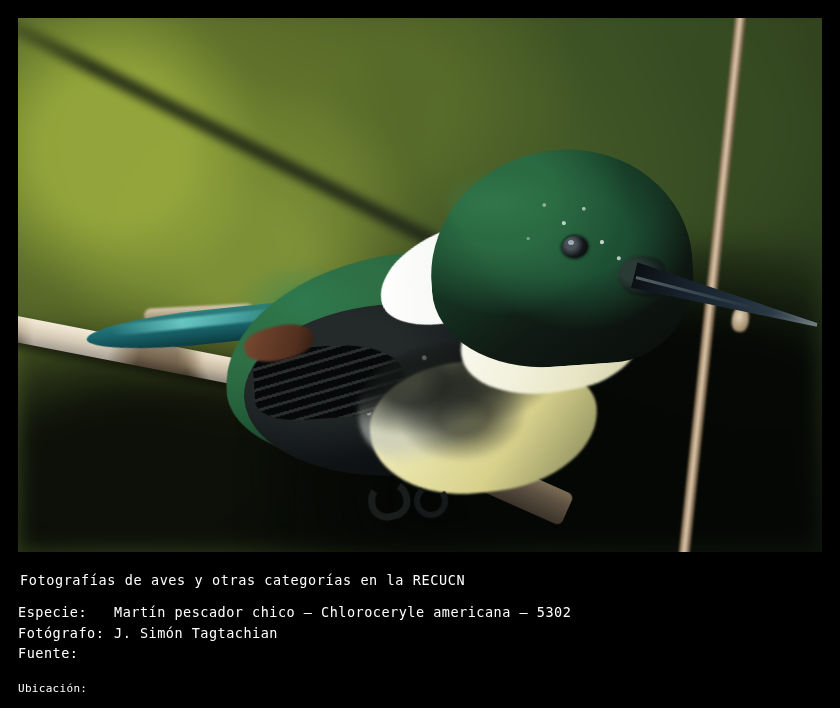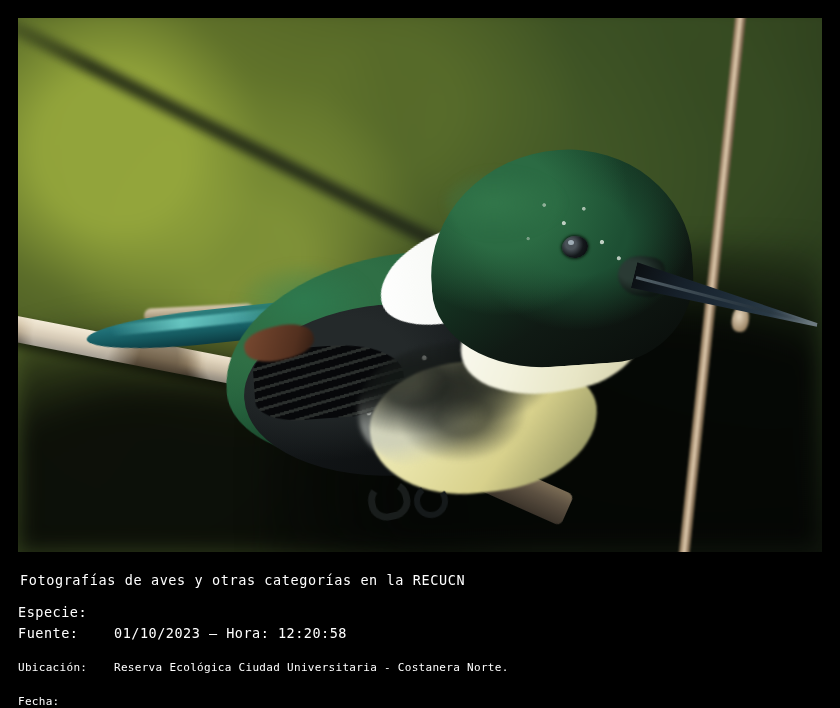--- a/index.html
+++ b/index.html
@@ -319,27 +319,30 @@
     <div class="foot-a"></div>
     <div class="foot-b"></div>
   </div>
 </div>
 
 <div id="caption">
   <div class="cap-title">Fotografías de aves y otras categorías en la RECUCN</div>
   <div id="meta">
       <div class="row big">
         <span class="k">Especie:</span>
+        <span class="v">Martín pescador chico – Chloroceryle americana – 5302</span>
+      </div>
+      <div class="row big">
+        <span class="k">Fotógrafo:</span>
+        <span class="v">J. Simón Tagtachian</span>
       </div>
       <div class="row big">
         <span class="k">Fuente:</span>
-        <span class="v">01/10/2023 – Hora: 12:20:58</span>
       </div>
       <div class="row small">
         <span class="k">Ubicación:</span>
-        <span class="v">Reserva Ecológica Ciudad Universitaria - Costanera Norte.</span>
       </div>
       <div class="row small">
         <span class="k">Fecha:</span>
       </div>
     </div>
 
 </div>
 
 </body></html>

